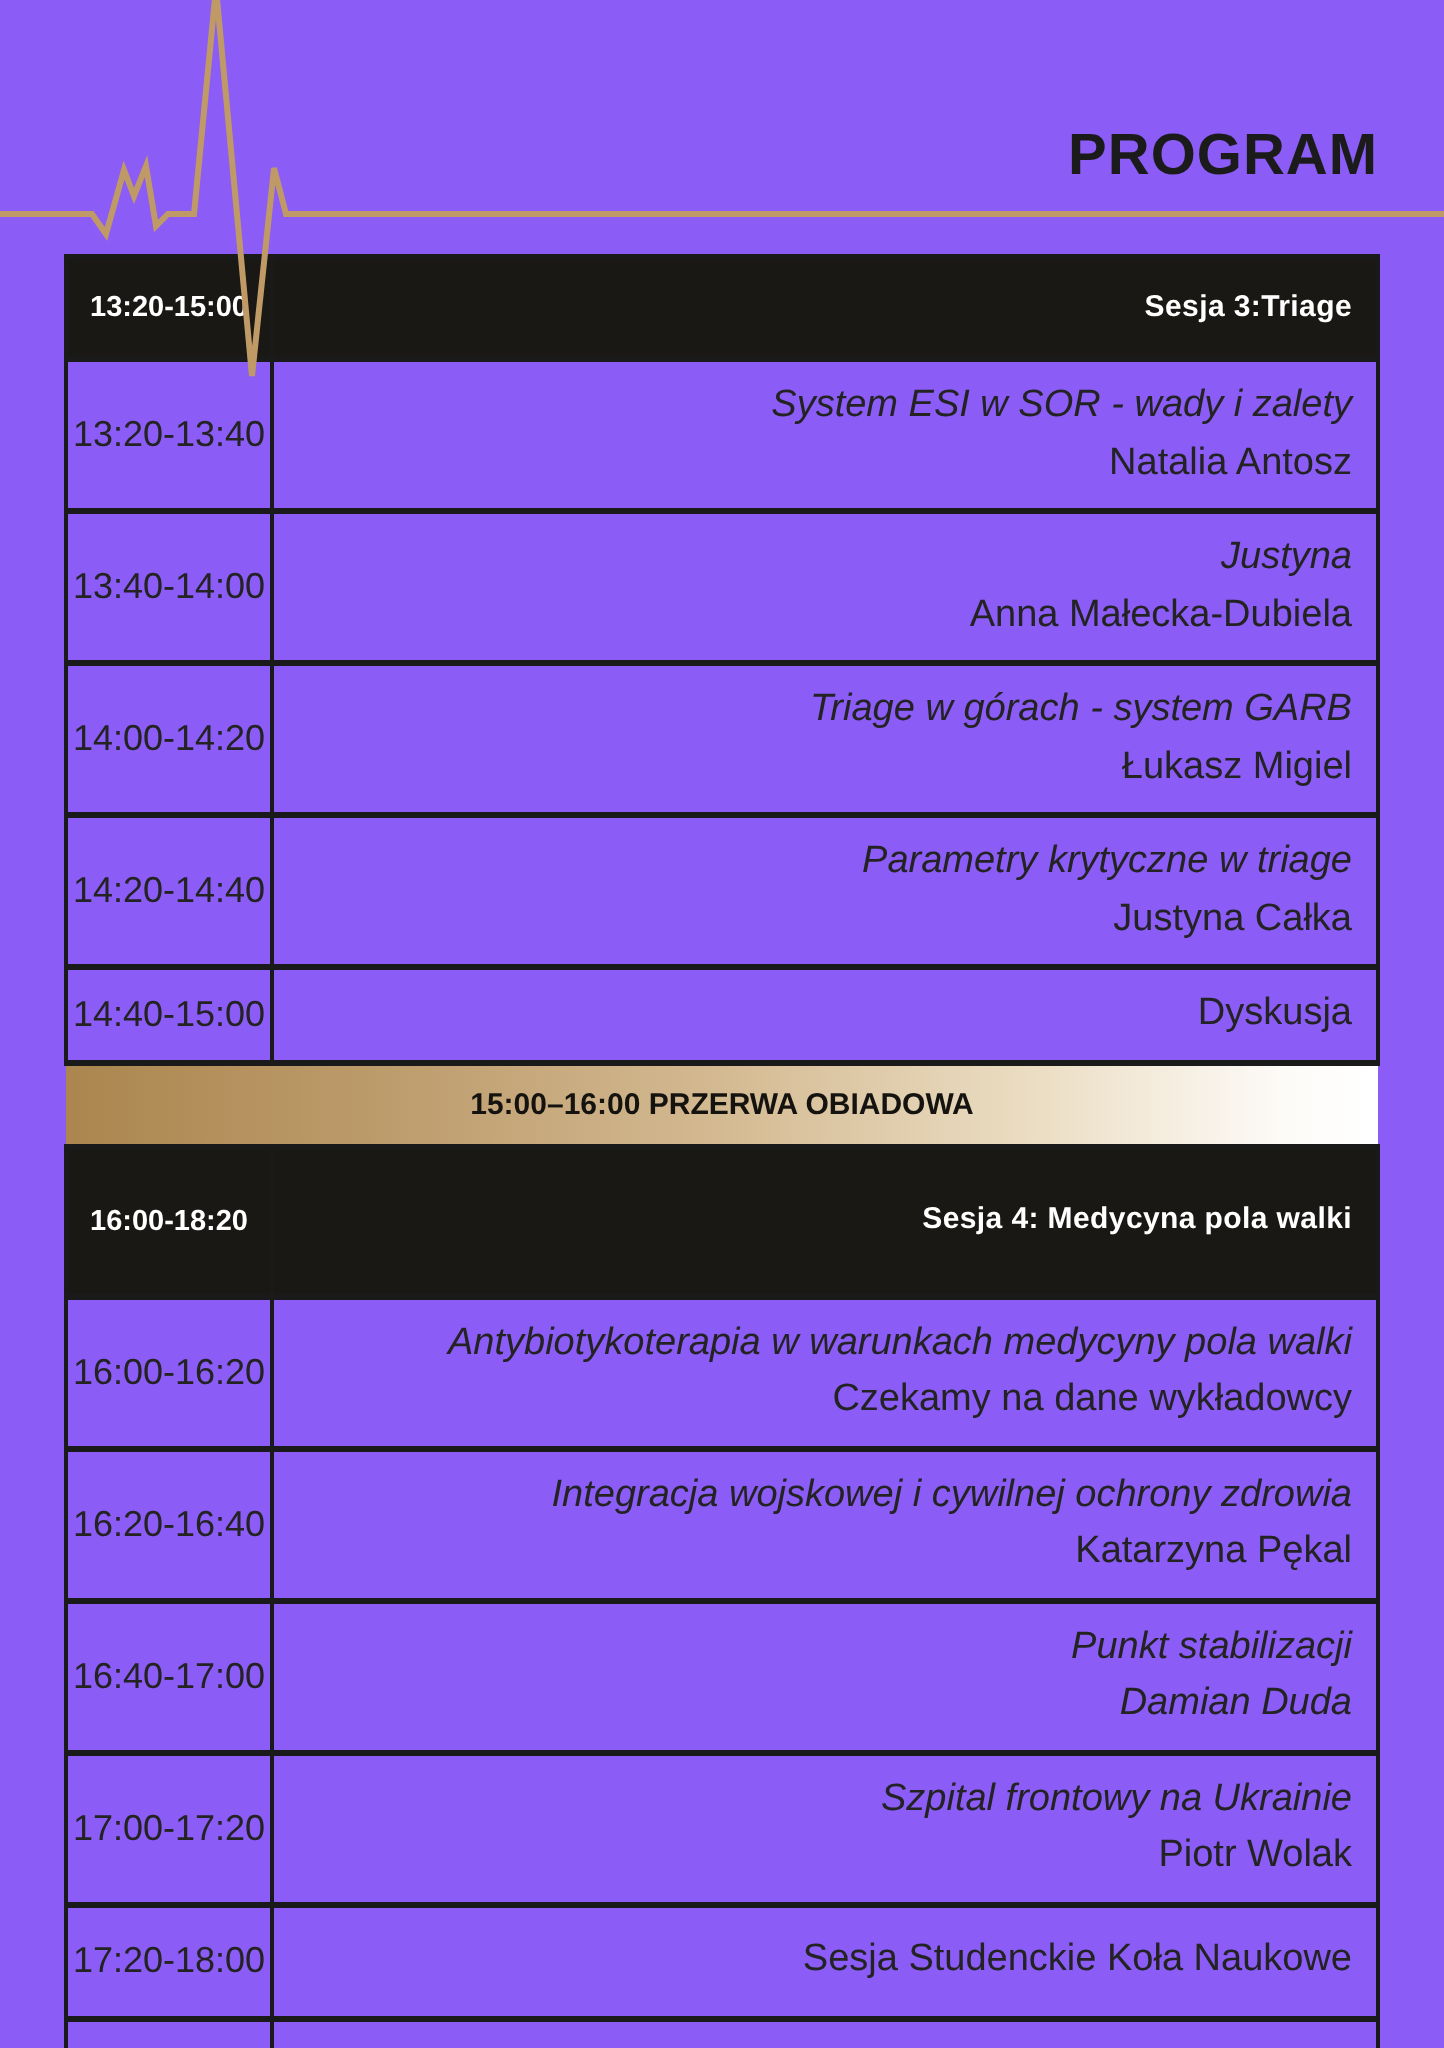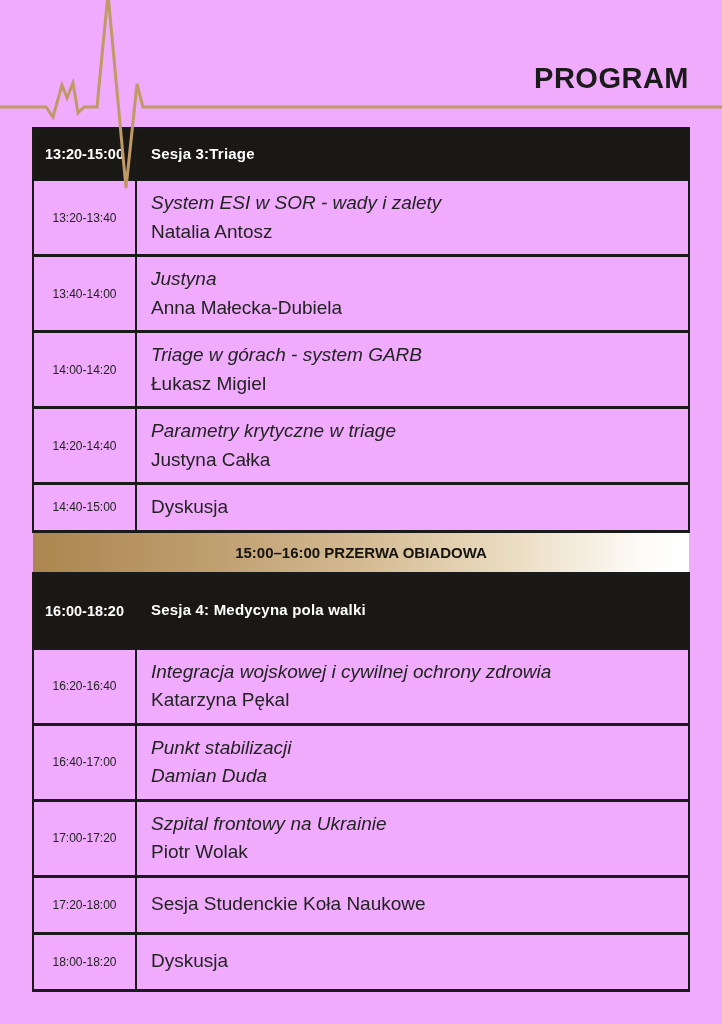--- a/index.html
+++ b/index.html
@@ -1,20 +1,20 @@
 <!DOCTYPE html>
 <html><head>
 <meta charset="utf-8">
 <style>
   html, body { margin: 0; padding: 0; background: #ffffff; }
   .page {
     position: relative;
     width: 722px;
     height: 1024px;
-    background: #f0abfc;
+    background: #8b5cf6;
     overflow: hidden;
     font-family: "Liberation Sans", sans-serif;
     color: #222222;
   }
   
   .ekg {
     position: absolute;
     top: 0; left: 0;
     width: 722px; height: 200px;
     z-index: 3;
@@ -39,24 +39,25 @@
     border-collapse: collapse;
     table-layout: fixed;
     z-index: 1;
   }
   td {
     border: 2px solid #1a1a1a;
     border-top-width: 3px;
     border-bottom-width: 3px;
     vertical-align: middle;
     padding: 0;
+    text-align: right;
   }
   td.time {
     text-align: center;
-    font-size: 12px;
+    font-size: 18px;
     color: #232323;
   }
   td.content {
     padding: 8px 12px 8px 14px;
     font-size: 19px;
     line-height: 1.5;
     color: #232323;
   }
   tr.session td {
     background: #1a1814;
@@ -142,20 +143,27 @@
           <td class="content">Dyskusja</td>
         </tr>
         <tr class="break">
           <td colspan="2">15:00–16:00 PRZERWA OBIADOWA</td>
         </tr>
         <tr class="session">
           <td class="time">16:00-18:20</td>
           <td class="content">Sesja 4: Medycyna pola walki</td>
         </tr>
         <tr class="talk">
+          <td class="time">16:00-16:20</td>
+          <td class="content">
+            <div class="talk-title">Antybiotykoterapia w warunkach medycyny pola walki</div>
+            <div class="talk-speaker">Czekamy na dane wykładowcy</div>
+          </td>
+        </tr>
+        <tr class="talk">
           <td class="time">16:20-16:40</td>
           <td class="content">
             <div class="talk-title">Integracja wojskowej i cywilnej ochrony zdrowia</div>
             <div class="talk-speaker">Katarzyna Pękal</div>
           </td>
         </tr>
         <tr class="talk">
           <td class="time">16:40-17:00</td>
           <td class="content">
             <div class="talk-title">Punkt stabilizacji</div>

